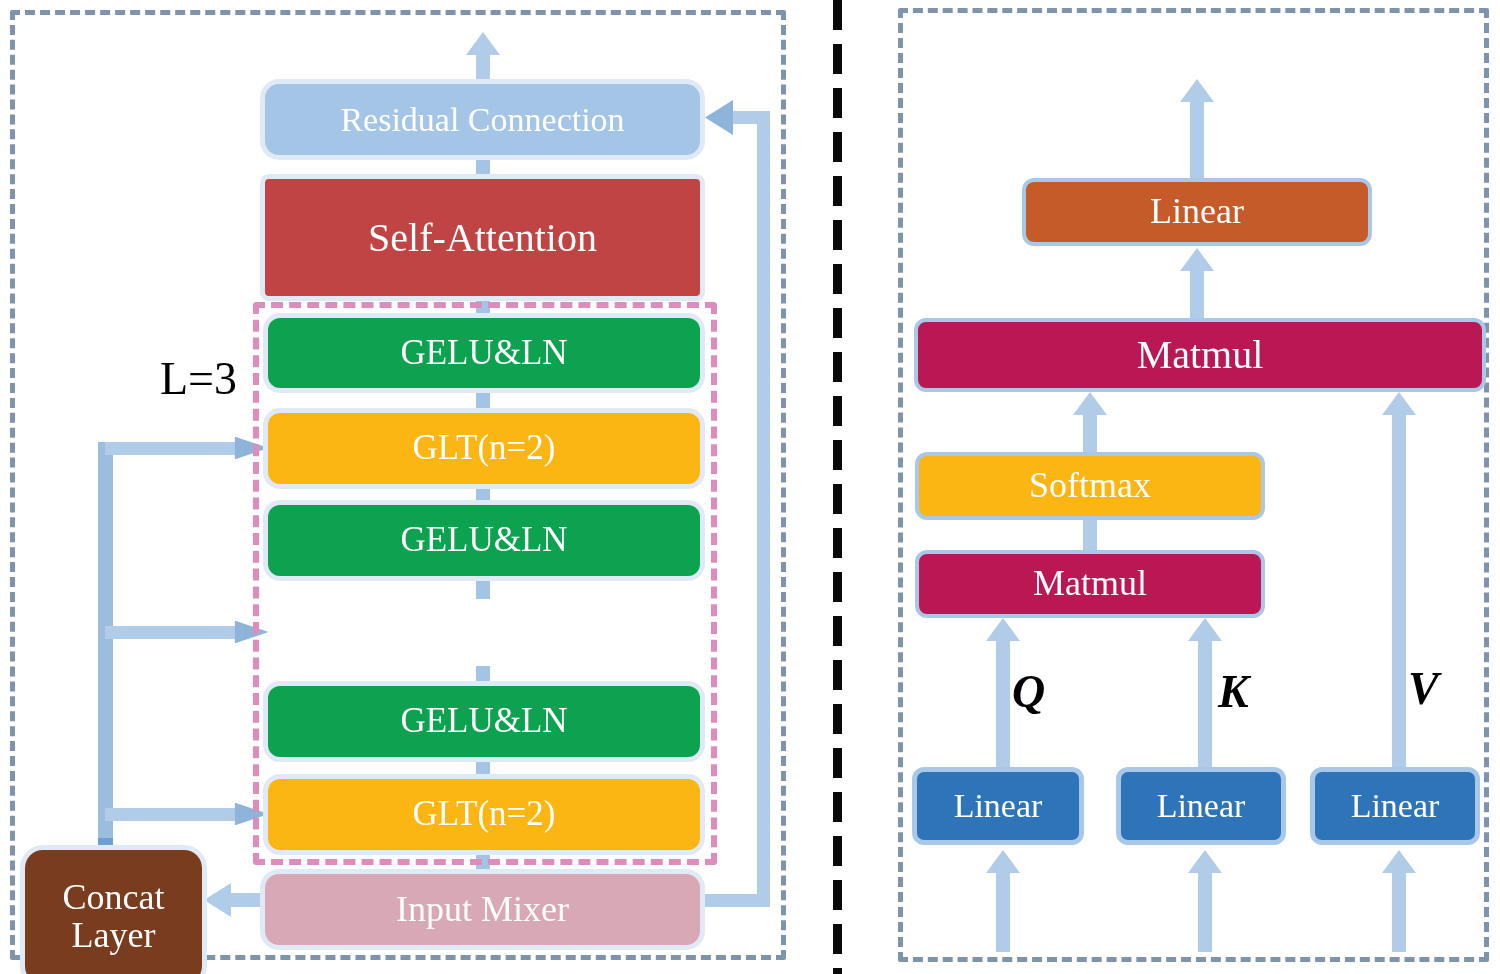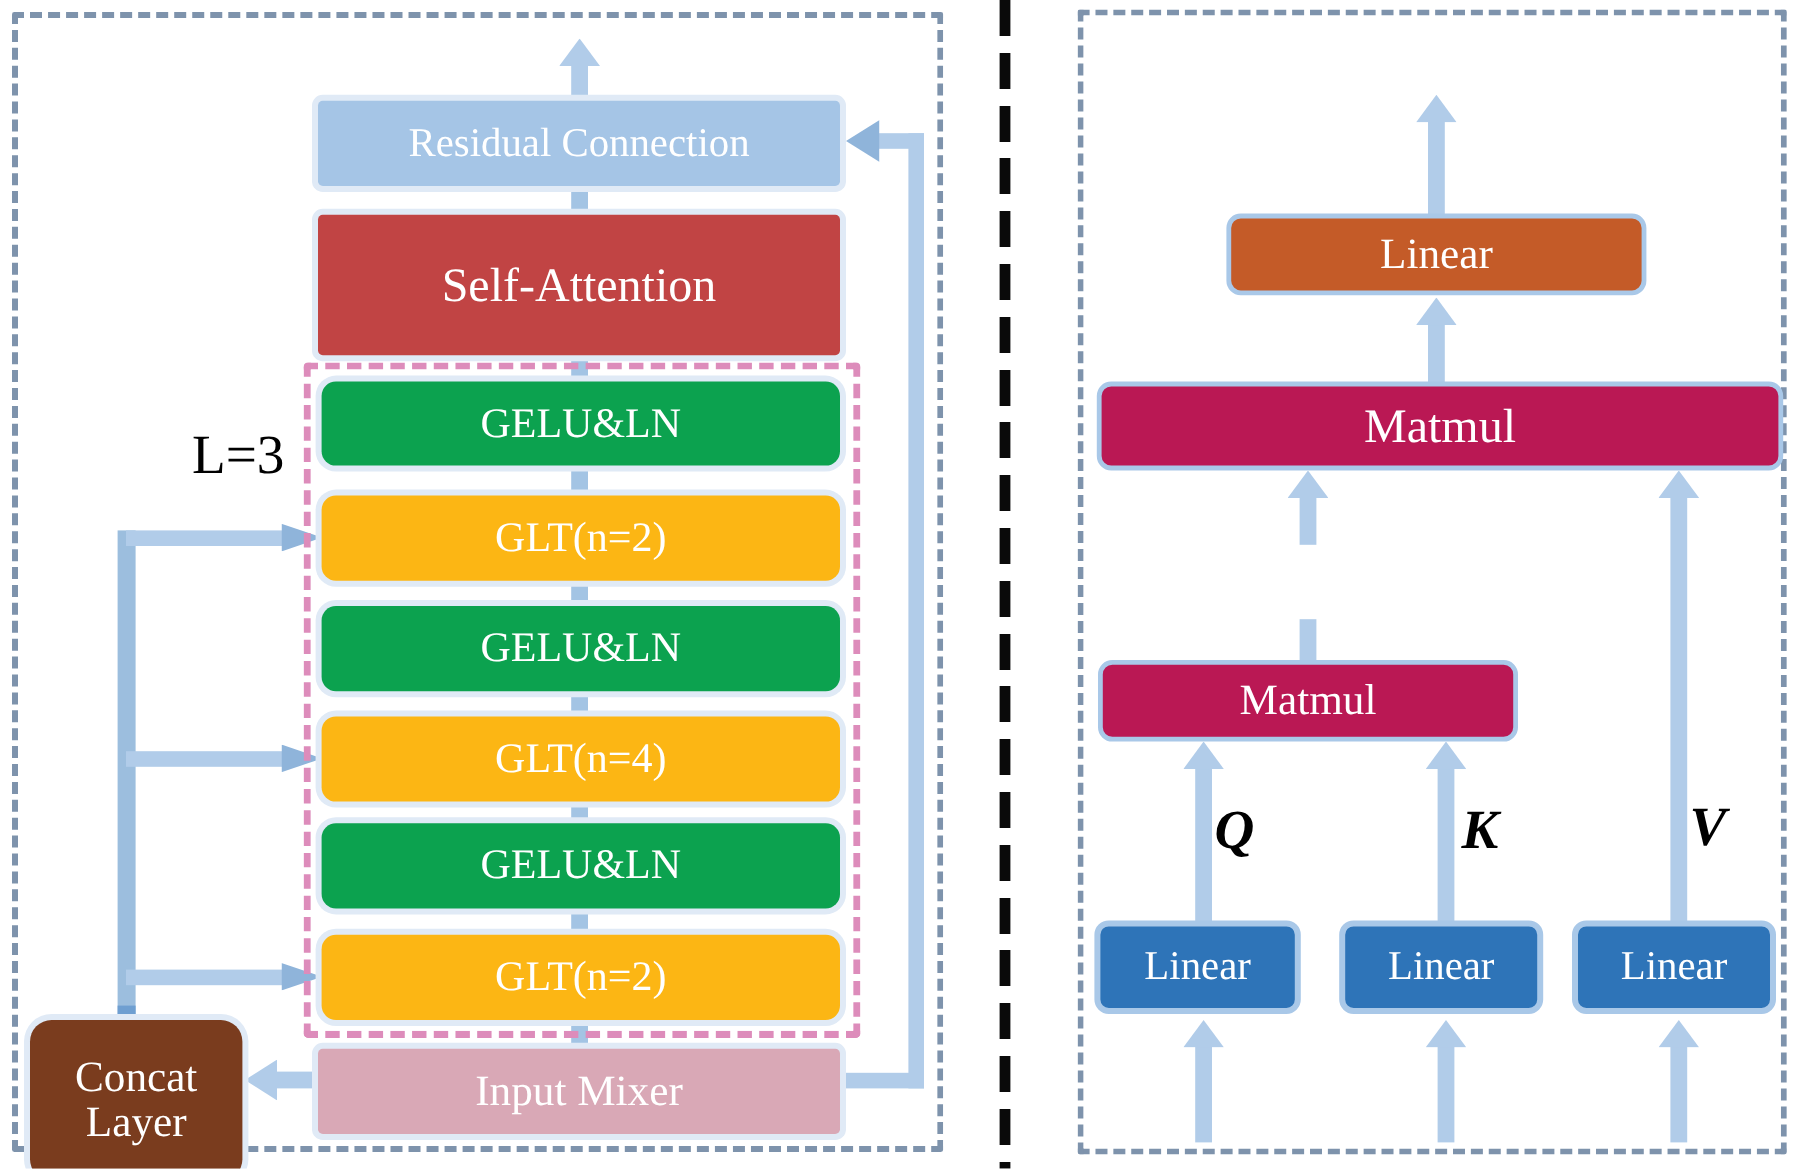--- a/index.html
+++ b/index.html
@@ -5,21 +5,21 @@
   html,body{margin:0;padding:0;background:#ffffff;}
   #stage{
     position:relative;width:1500px;height:974px;background:#ffffff;overflow:hidden;
     font-family:"Liberation Serif","DejaVu Serif",serif;
   }
   .panel{position:absolute;border:5px dashed #7e93ac;background:#ffffff;box-sizing:border-box;border-radius:2px;}
   .node{
     position:absolute;display:flex;align-items:center;justify-content:center;
     color:#ffffff;text-align:center;box-sizing:border-box;line-height:1.05;
   }
-  .halo{box-shadow:0 0 0 5px #e0eaf6;border-radius:4px;}
+  .halo{box-shadow:0 0 0 5px #e0eaf6;border-radius:14px;}
   .rp{border:4px solid #a9c8e8;border-radius:12px;}
   .rp-thick{border:5px solid #a9c8e8;border-radius:12px;}
   .shaft{position:absolute;}
   .head-up{position:absolute;clip-path:polygon(50% 0,100% 100%,0 100%);}
   .head-left{position:absolute;clip-path:polygon(0 50%,100% 0,100% 100%);}
   .lbl{position:absolute;color:#000;}
   .qkv{font-weight:bold;font-style:italic;font-size:46px;}
   #divider{position:absolute;background:repeating-linear-gradient(to bottom,#0a0a0a 0 30px,transparent 30px 44px);}
   #inner-dashed{position:absolute;border:6px dashed #dd8cbb;box-sizing:border-box;border-radius:4px;background:transparent;}
 </style>
@@ -77,23 +77,20 @@
   </div>
 
   <div class="node halo" style="left: 268px; top: 413px; width: 432px; height: 71px; font-size: 35px; border-radius: 12px; background-color: rgb(252, 182, 20);">
     <span>GLT(n=2)</span>
   </div>
 
   <div class="node halo" style="left: 268px; top: 505px; width: 432px; height: 71px; font-size: 35px; border-radius: 12px; background-color: rgb(12, 162, 79);">
     <span>GELU&amp;LN</span>
   </div>
 
-  <div class="node halo" style="left: 268px; top: 597px; width: 432px; height: 71px; font-size: 35px; border-radius: 12px; background-color: rgb(252, 182, 20);">
-    <span>GLT(n=4)</span>
-  </div>
 
   <div class="node halo" style="left: 268px; top: 686px; width: 432px; height: 71px; font-size: 35px; border-radius: 12px; background-color: rgb(12, 162, 79);">
     <span>GELU&amp;LN</span>
   </div>
 
   <div class="node halo" style="left: 268px; top: 779px; width: 432px; height: 71px; font-size: 35px; border-radius: 12px; background-color: rgb(252, 182, 20);">
     <span>GLT(n=2)</span>
   </div>
 
   <div class="node halo" style="left: 265px; top: 874px; width: 435px; height: 71px; font-size: 36px; background-color: rgb(217, 168, 182);">
@@ -141,20 +138,23 @@
   <div class="head-up" style="left: 1382px; top: 850px; width: 34px; height: 23px; background-color: rgb(177, 204, 233);"></div>
 
   <div class="node rp" style="left: 1022px; top: 178px; width: 350px; height: 68px; font-size: 36px; background-color: rgb(196, 91, 40);">
     <span>Linear</span>
   </div>
 
   <div class="node rp" style="left: 914px; top: 318px; width: 572px; height: 74px; font-size: 40px; background-color: rgb(186, 24, 84);">
     <span>Matmul</span>
   </div>
 
+  <div class="node rp" style="left: 915px; top: 452px; width: 350px; height: 68px; font-size: 36px; background-color: rgb(252, 182, 20);">
+    <span>Softmax</span>
+  </div>
 
   <div class="node rp" style="left: 915px; top: 550px; width: 350px; height: 68px; font-size: 36px; background-color: rgb(186, 24, 84);">
     <span>Matmul</span>
   </div>
 
   <div class="lbl qkv" style="left:1012px;top:665px;">Q</div>
   <div class="lbl qkv" style="left:1218px;top:665px;">K</div>
   <div class="lbl qkv" style="left:1408px;top:662px;">V</div>
 
   <div class="node rp-thick" style="left: 912px; top: 767px; width: 172px; height: 78px; font-size: 34px; background-color: rgb(46, 116, 184);">

